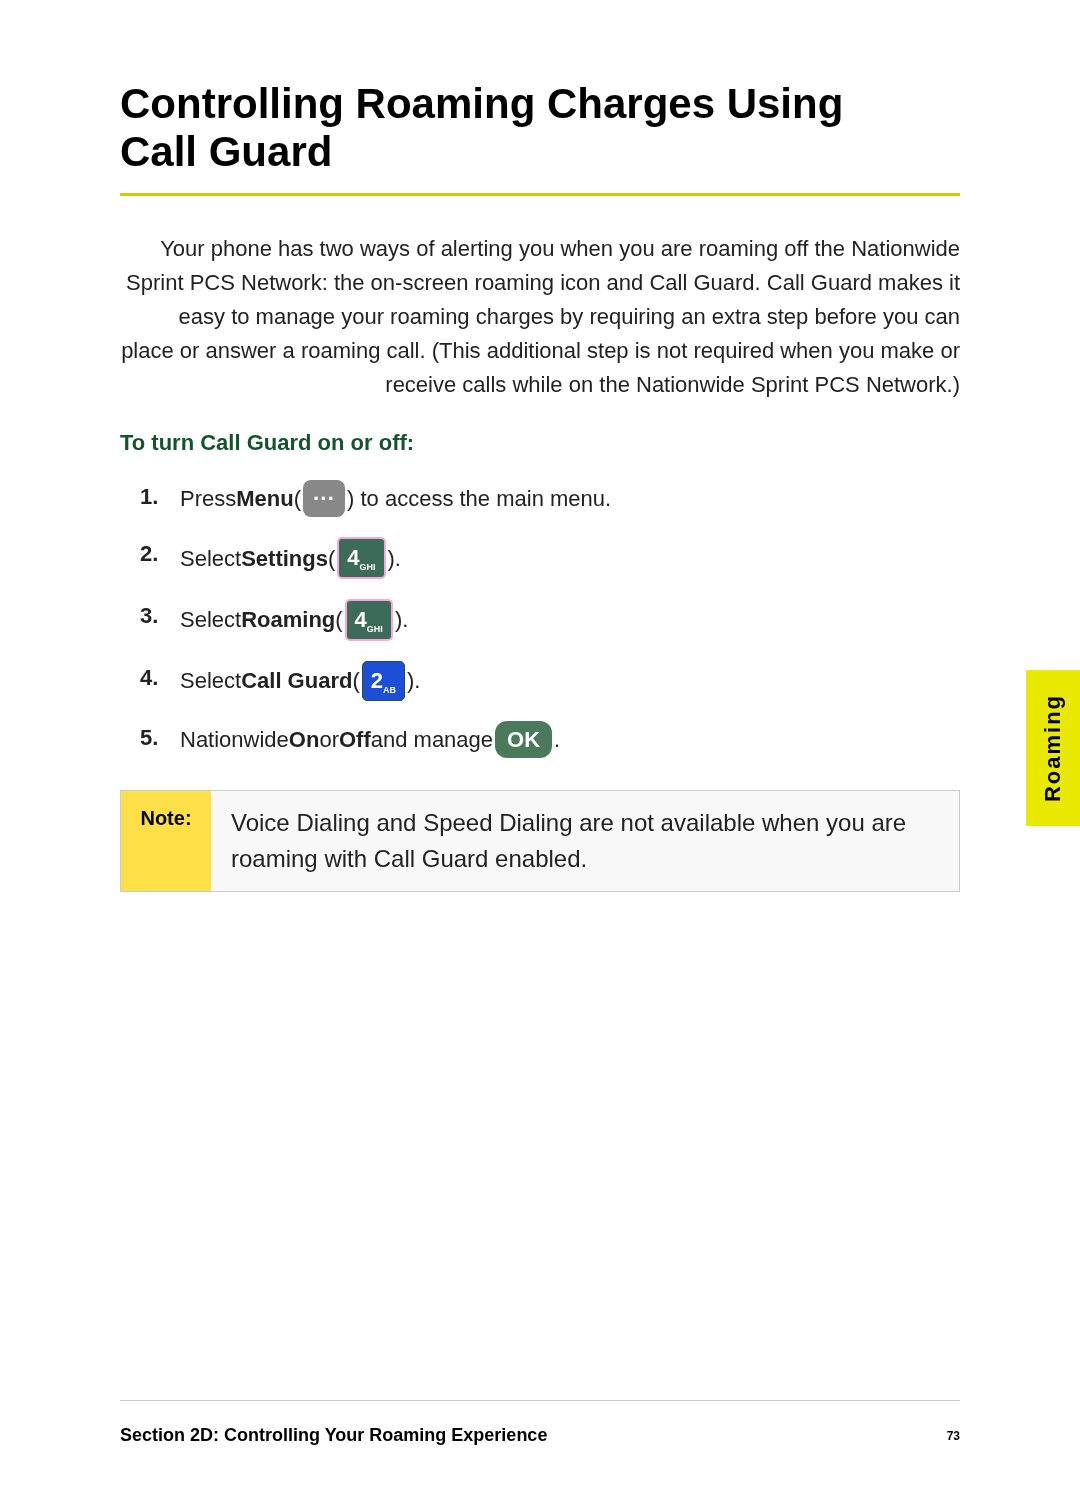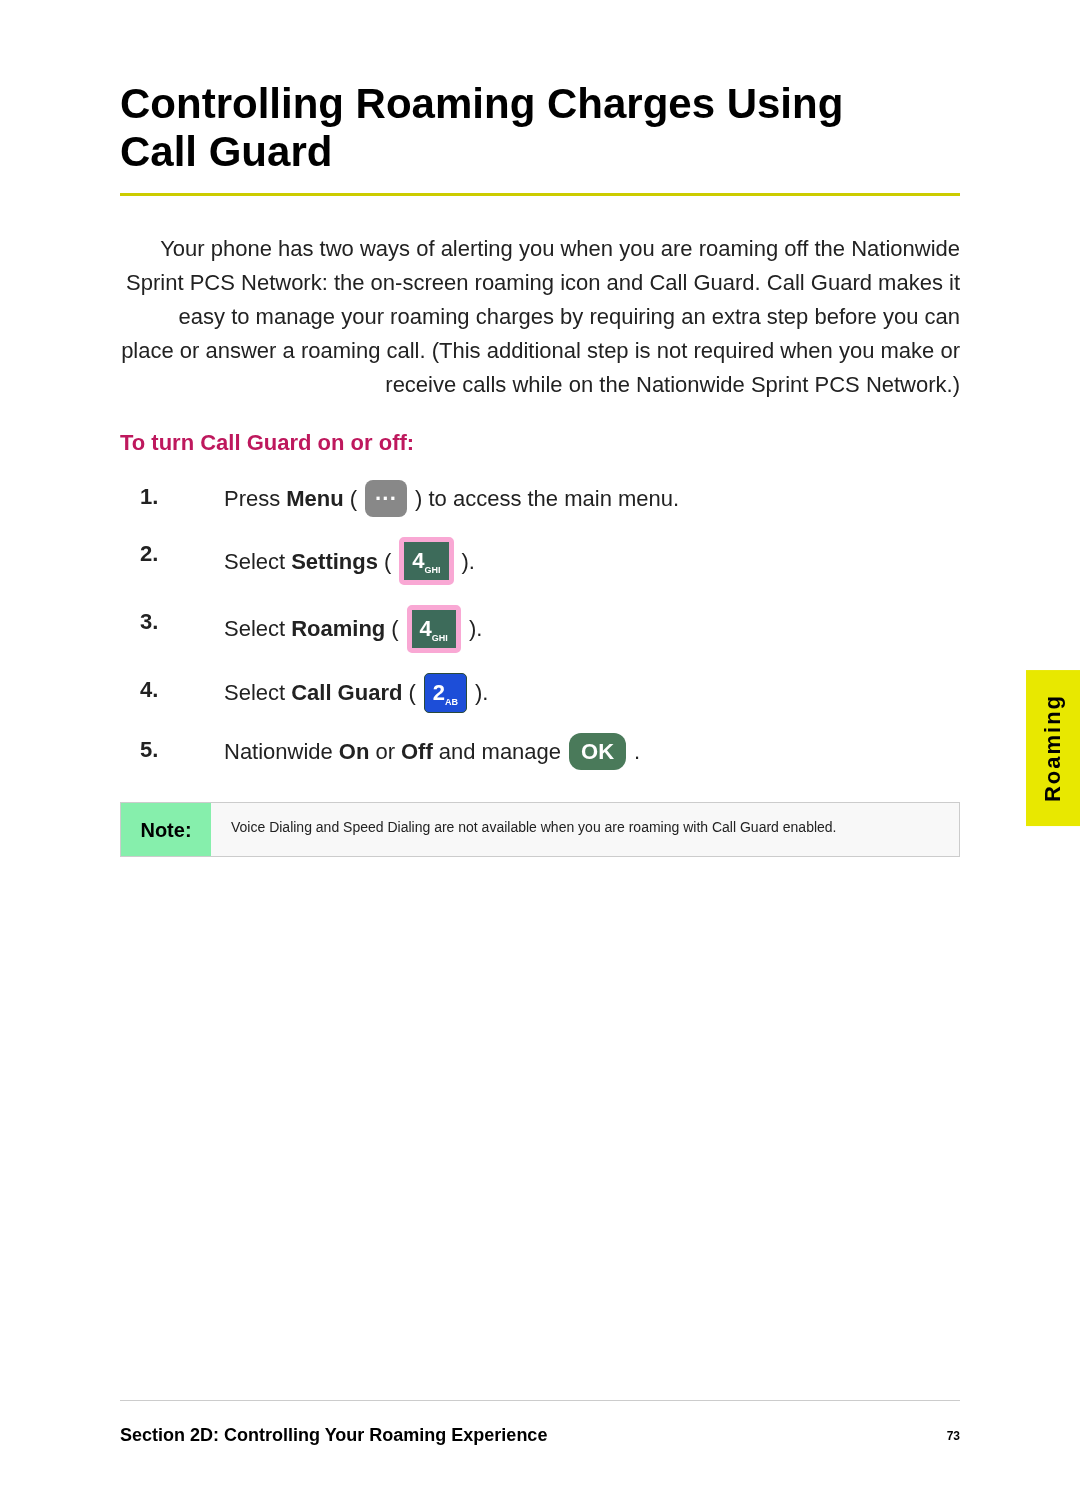--- a/index.html
+++ b/index.html
@@ -48,21 +48,21 @@
       line-height: 1.55;
       color: #222222;
       margin-bottom: 28px;
       font-family: Arial, Helvetica, sans-serif;
       text-align: right;
     }
 
     .subsection-title {
       font-size: 22px;
       font-weight: bold;
-      color: #be185d;
+      color: #14532d;
       margin-bottom: 24px;
       font-family: Arial, Helvetica, sans-serif;
     }
 
     .steps-list {
       list-style: none;
       margin-left: 20px;
       margin-bottom: 32px;
     }
 
@@ -78,56 +78,54 @@
     .step-number {
       font-weight: bold;
       min-width: 40px;
       font-size: 22px;
     }
 
     .step-content {
       display: flex;
       align-items: center;
       flex-wrap: wrap;
-      gap: 6px;
-      margin-left: 44px;
     }
 
     .step-content span {
       font-size: 22px;
     }
 
     .bold-text {
       font-weight: bold;
     }
 
     .note-box {
       display: flex;
       border: 1px solid #cccccc;
       background: #f8f8f8;
       margin-top: 10px;
       margin-bottom: 30px;
     }
 
     .note-label {
-      background: #86efac;
+      background: #fde047;
       color: #000000;
       font-weight: bold;
       font-size: 20px;
       padding: 14px 18px;
       min-width: 90px;
       display: flex;
       align-items: flex-start;
       justify-content: center;
       padding-top: 16px;
     }
 
     .note-content {
       padding: 14px 20px;
-      font-size: 14px;
+      font-size: 24px;
       color: #222222;
       line-height: 1.5;
     }
 
     .sidebar-tab {
       position: absolute;
       right: 0;
       top: 50%;
       transform: translateY(-50%);
       background: #e8e800;
@@ -181,21 +179,21 @@
     .btn-4 {
       display: inline-block;
       background: #3d6b5a;
       border-radius: 5px;
       padding: 2px 8px;
       font-size: 13px;
       color: #ffffff;
       vertical-align: middle;
       font-weight: bold;
       margin: 0 2px;
-      border: 5px solid #f9a8d4;
+      border: 2px solid #f9a8d4;
     }
 
     .btn-ok {
       display: inline-block;
       background: #4a7a5a;
       border-radius: 12px;
       padding: 2px 12px;
       font-size: 13px;
       color: #ffffff;
       vertical-align: middle;

